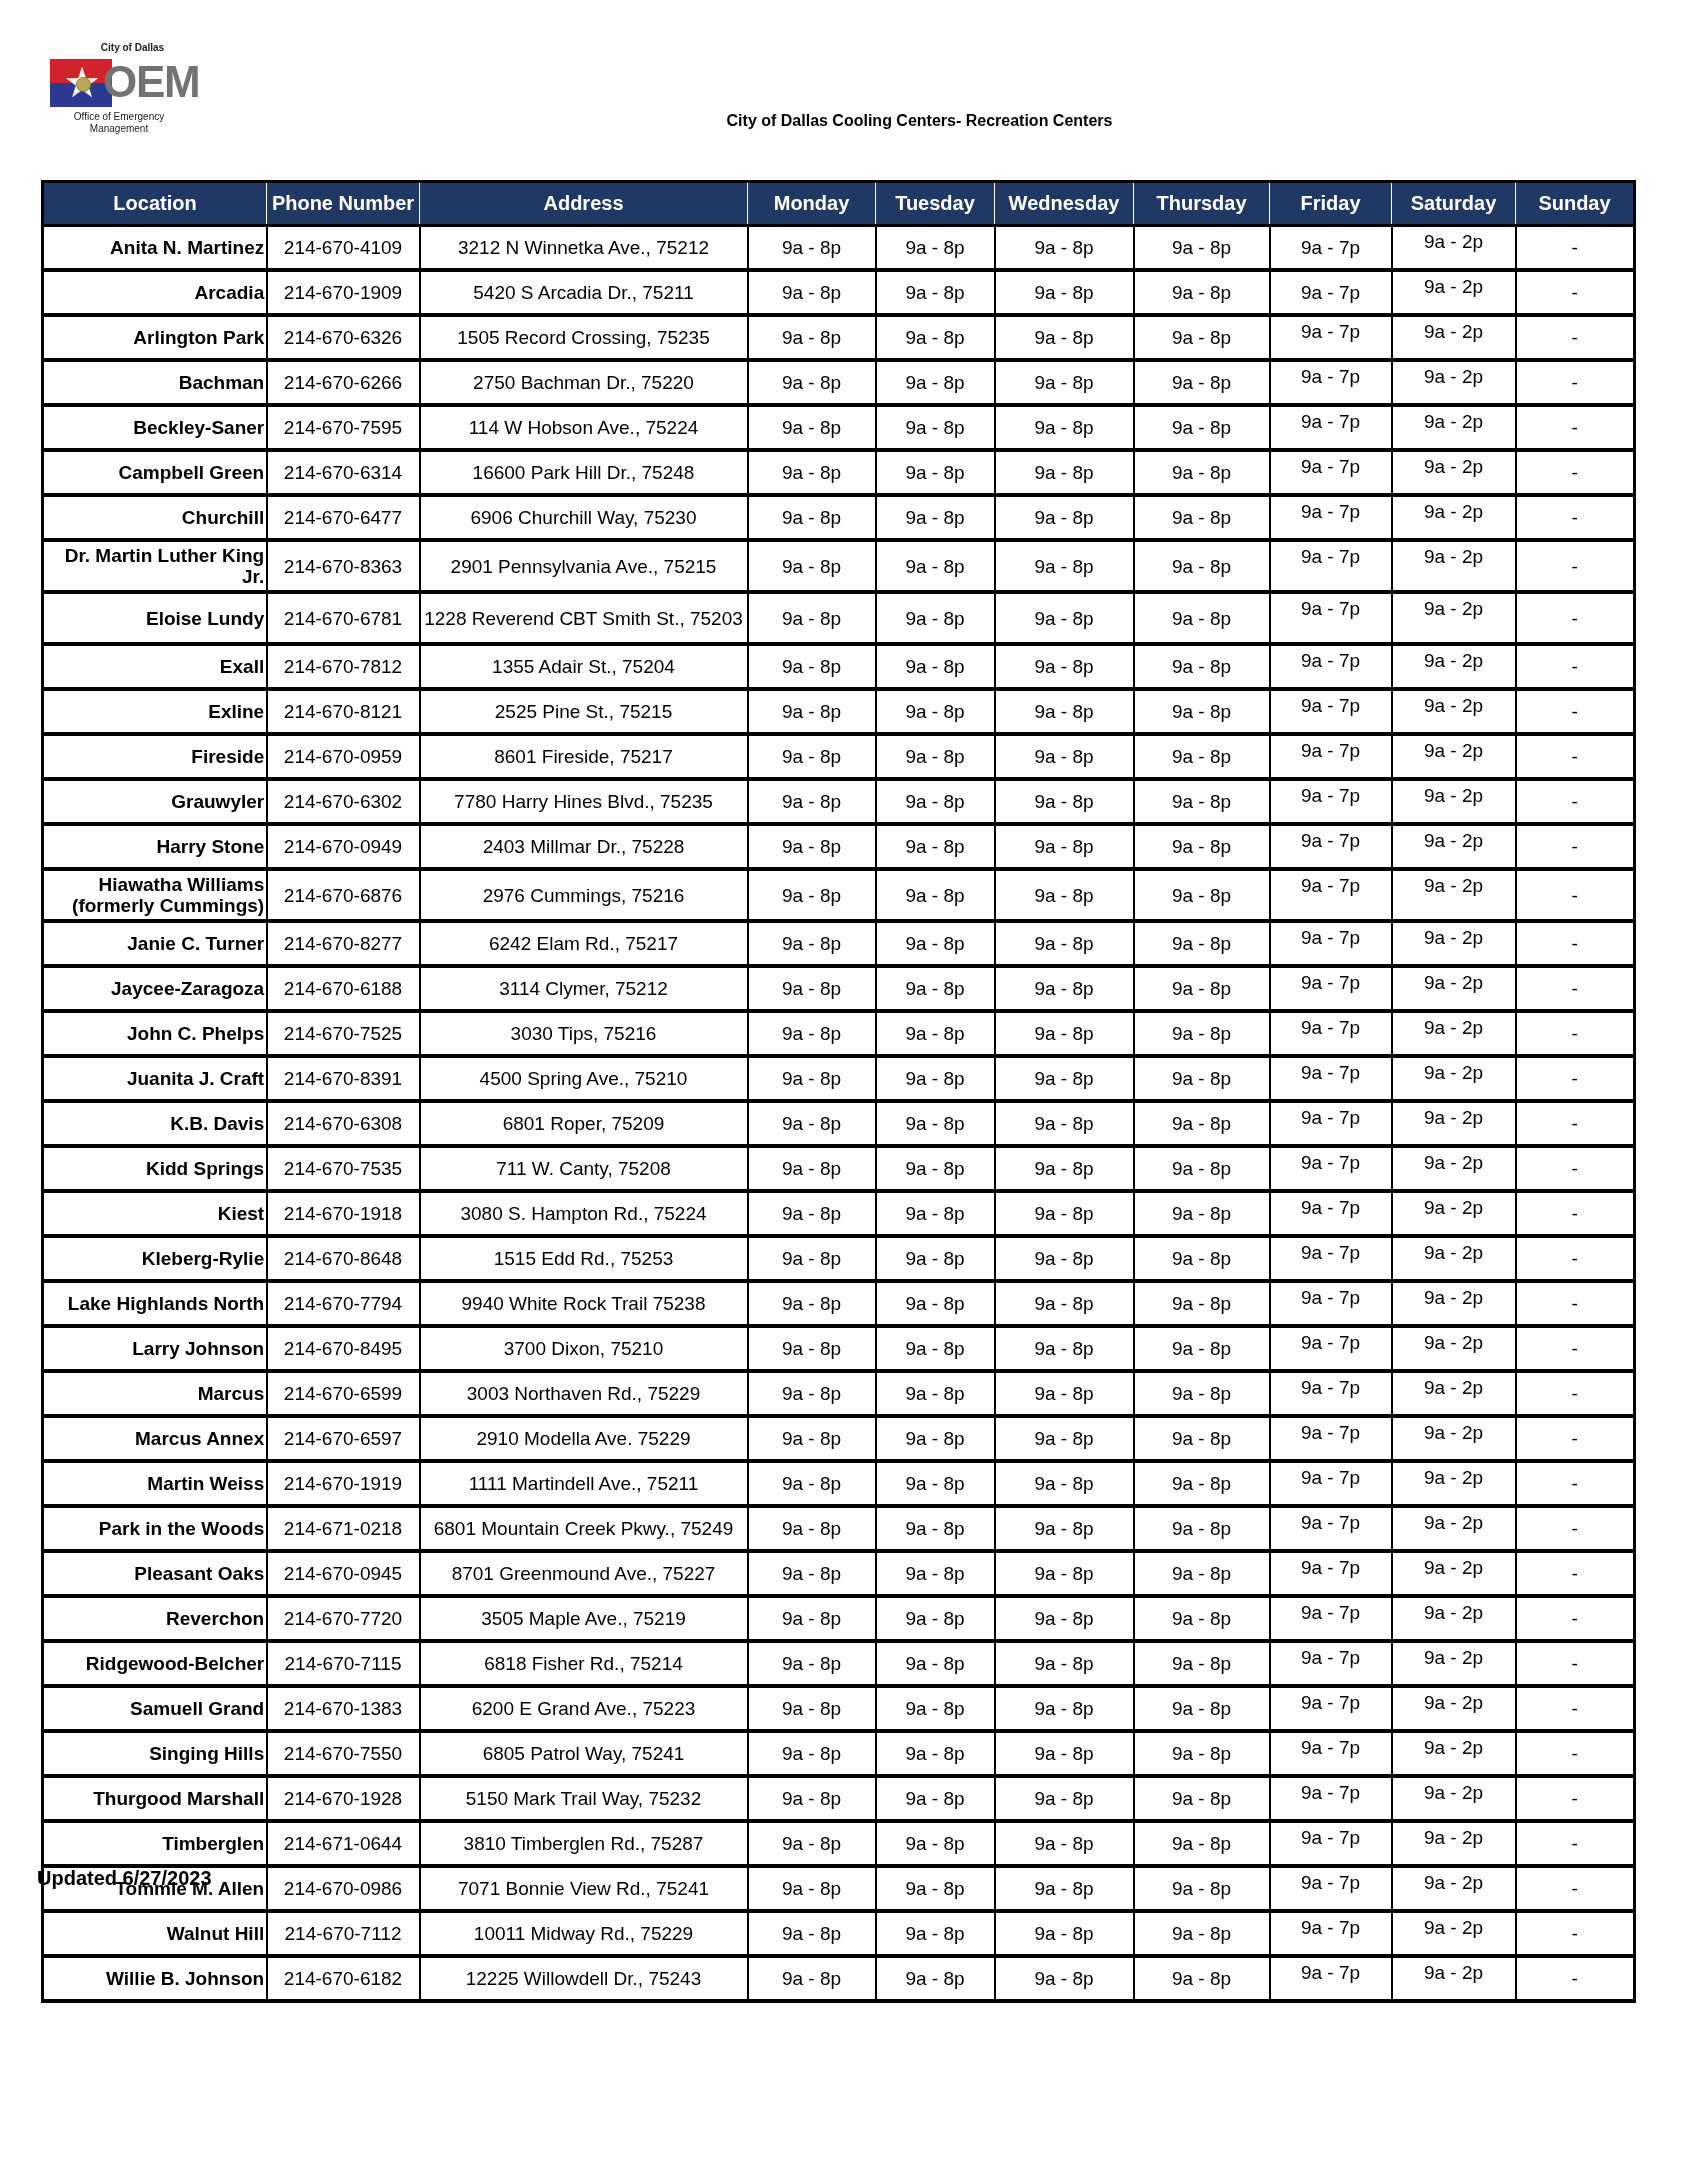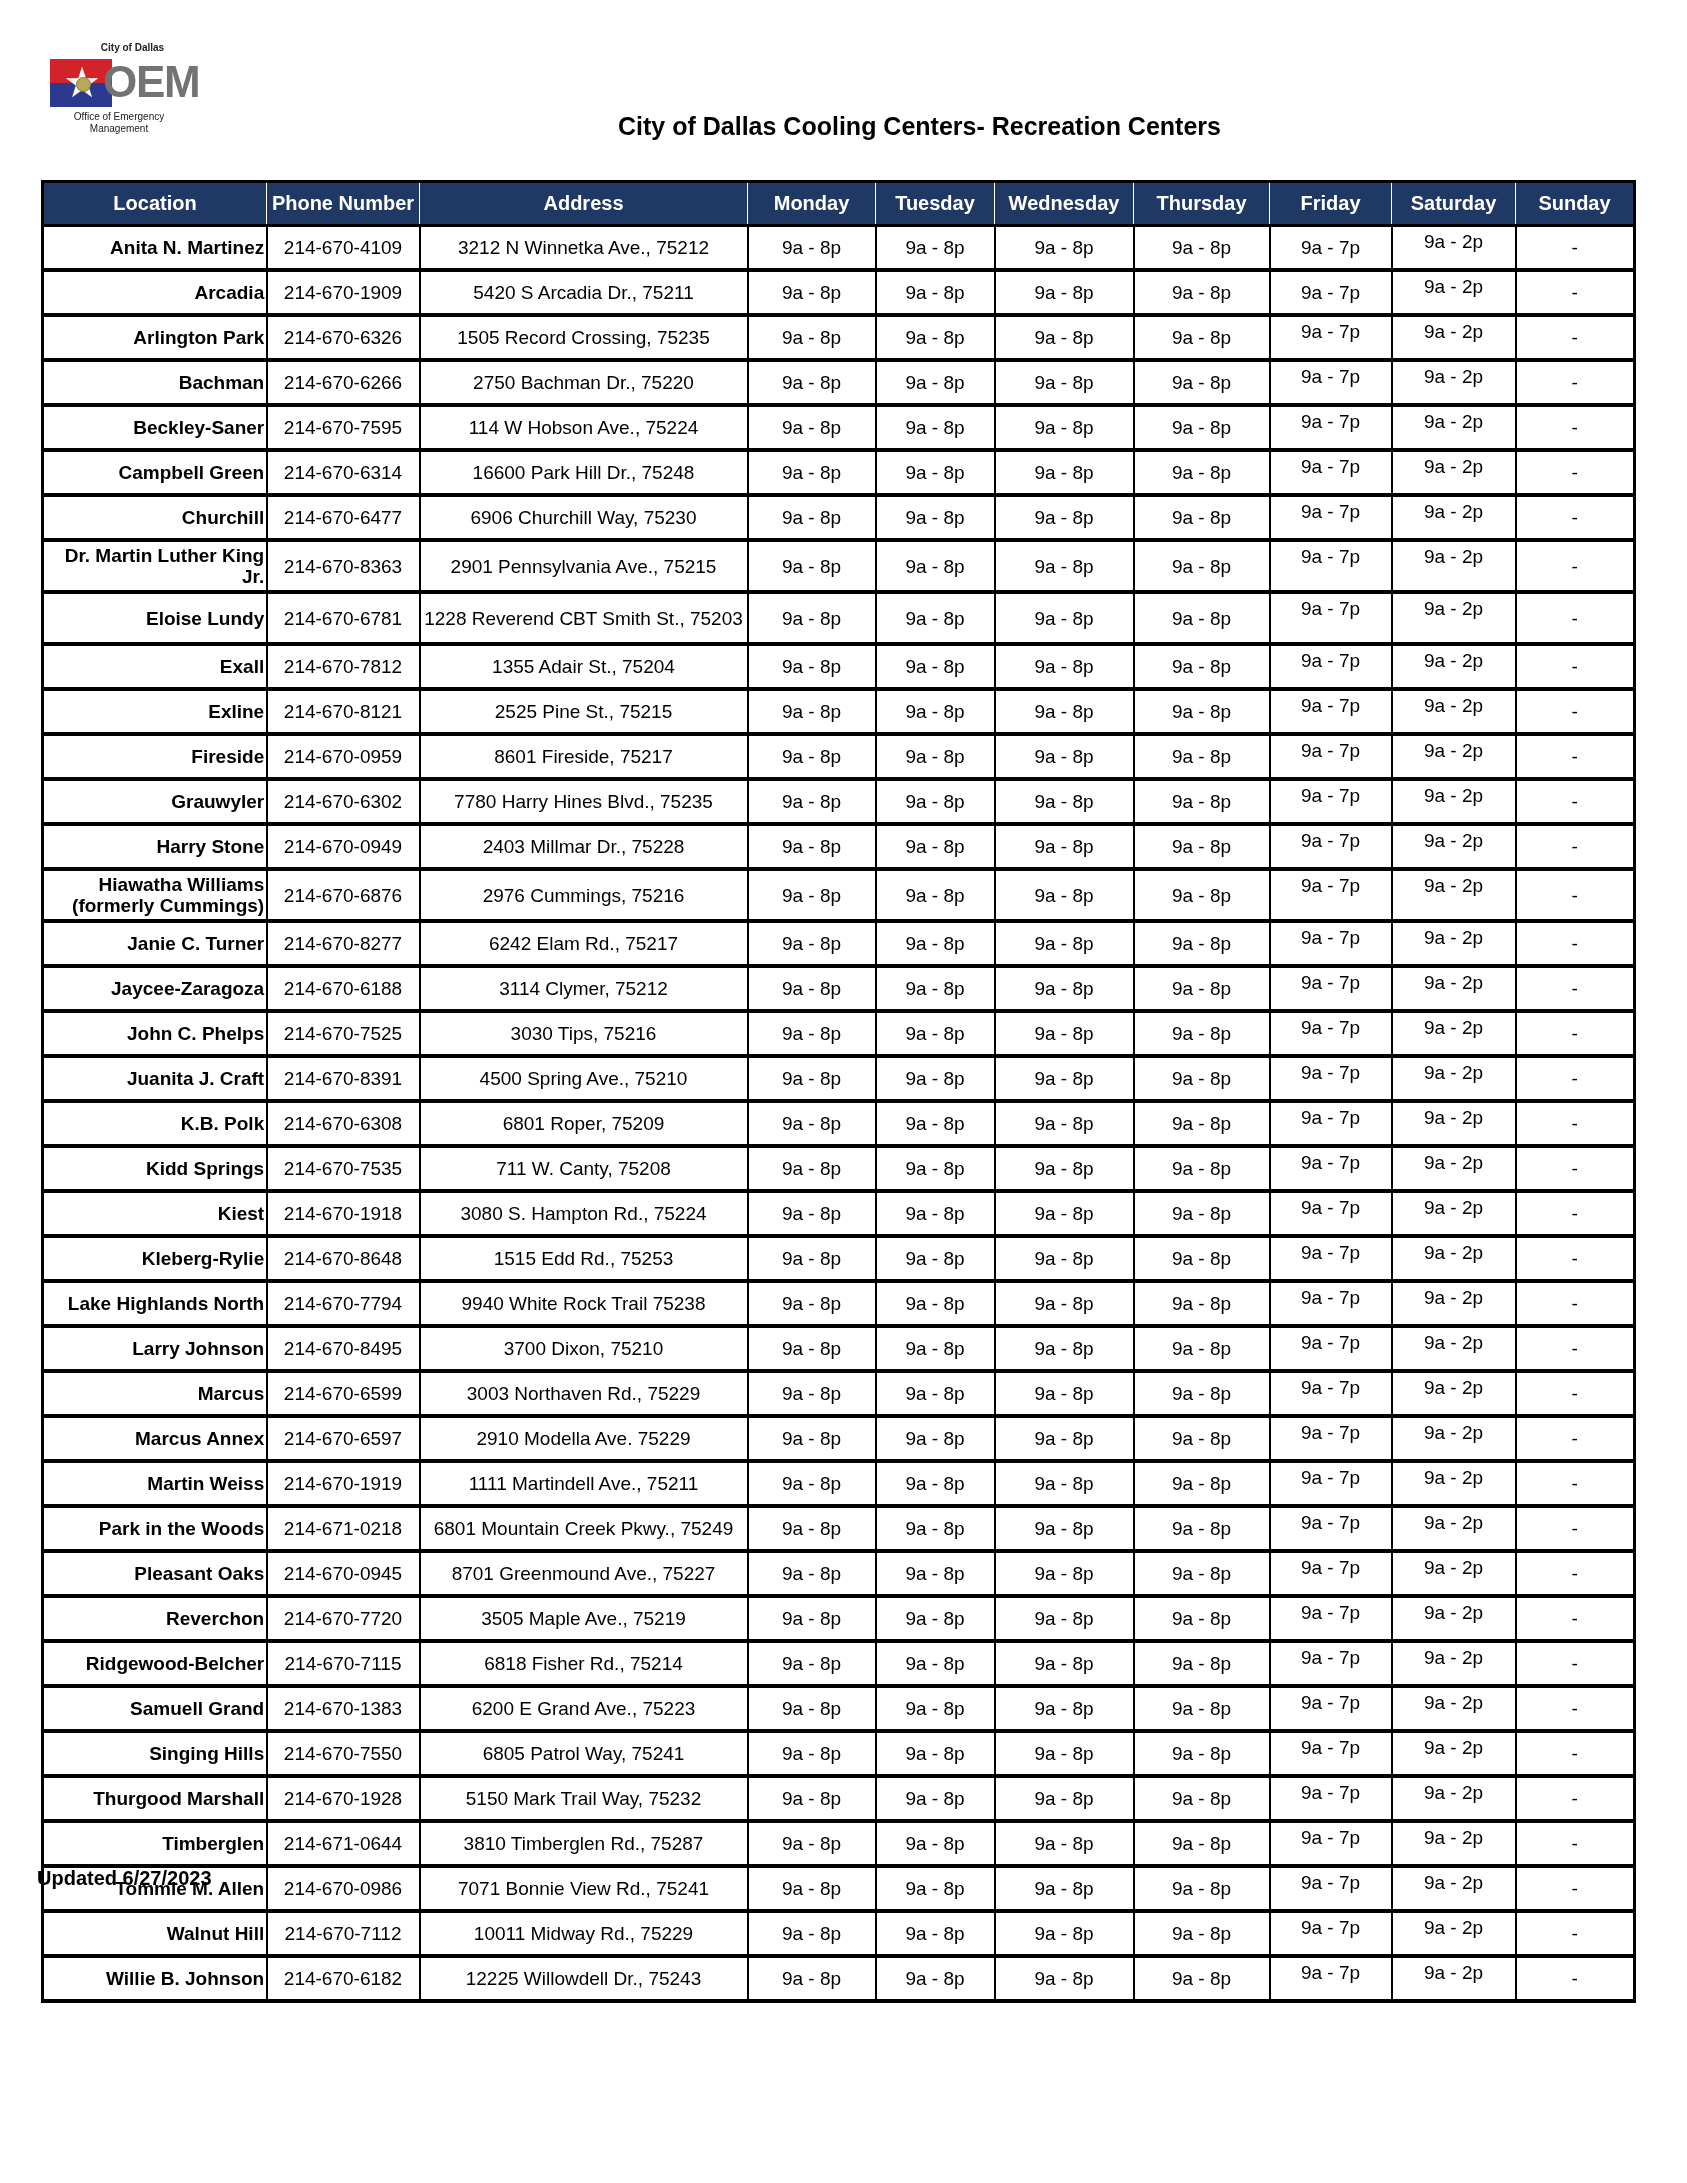--- a/index.html
+++ b/index.html
@@ -12,21 +12,21 @@
   .logo .flag .red { position:absolute; left:0; top:0; width:62px; height:24px; background:#d2232a; }
   .logo .flag .blue { position:absolute; left:0; top:24px; width:62px; height:24px; background:#2b3990; }
   .logo .flag .star { position:absolute; left:13.2px; top:2.6px; font-size:42px; line-height:42px; color:#fff; }
   .logo .flag .seal { position:absolute; left:26px; top:18px; width:13.2px; height:13.2px; border-radius:50%;
                       background:#b9a75a; border:1.3px solid #8a7a30; }
   .logo .oem { position:absolute; left:57px; top:17px; font-size:44px; line-height:46px;
                font-weight:bold; color:#737373; letter-spacing:-1.3px; }
   .logo .office { position:absolute; left:0; top:69px; width:146px; text-align:center;
                   font-size:10px; line-height:12px; color:#222; }
   .title { position:absolute; left:0; width:1687px; top:112px; text-align:center;
-           font-size:25px; font-weight:bold; padding-left:152px; box-sizing:border-box; }
+           font-size:16px; font-weight:bold; padding-left:152px; box-sizing:border-box; }
   table { position:absolute; left:41px; top:180px; width:1593px; border-collapse:collapse;
           table-layout:fixed; border:3.3px solid #000; }
   th { background:#1f3864; color:#fff; font-weight:bold; font-size:20px; height:41px;
        border-left:1.3px solid #fff; border-right:1.3px solid #fff; border-bottom:3.3px solid #000;
        white-space:nowrap; padding:0;margin-left:28px; }
   th:first-child { border-left:none; }
   td { border-left:2px solid #000; border-right:2px solid #000; border-bottom:4px solid #000;
        text-align:center; font-size:19px; height:37px; padding:0 1.3px; line-height:21px; }
   td.loc { font-weight:bold;text-align:right; }
   td.fri, td.sat { vertical-align:top; padding-top:4px; }
@@ -304,21 +304,21 @@
         <td class="addr">4500 Spring Ave., 75210</td>
         <td class="mon">9a - 8p</td>
         <td class="tue">9a - 8p</td>
         <td class="wed">9a - 8p</td>
         <td class="thu">9a - 8p</td>
         <td class="fri">9a - 7p</td>
         <td class="sat">9a - 2p</td>
         <td class="sun">-</td>
       </tr>
       <tr>
-        <td class="loc">K.B. Polk</td>
+        <td class="loc">K.B. Davis</td>
         <td class="phone">214-670-6308</td>
         <td class="addr">6801 Roper, 75209</td>
         <td class="mon">9a - 8p</td>
         <td class="tue">9a - 8p</td>
         <td class="wed">9a - 8p</td>
         <td class="thu">9a - 8p</td>
         <td class="fri">9a - 7p</td>
         <td class="sat">9a - 2p</td>
         <td class="sun">-</td>
       </tr>

